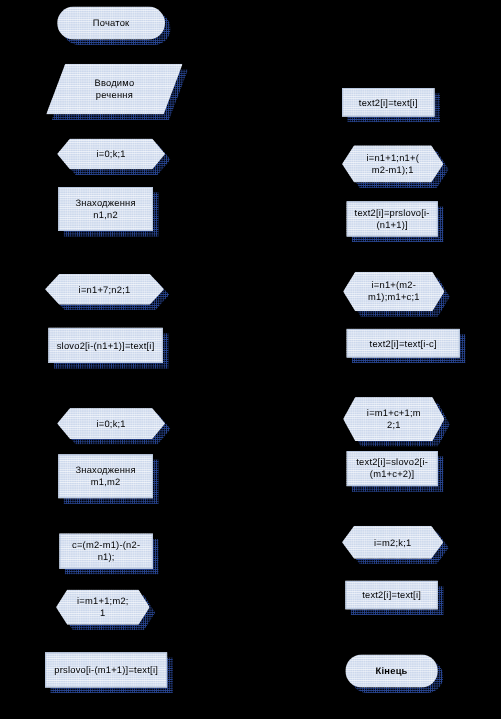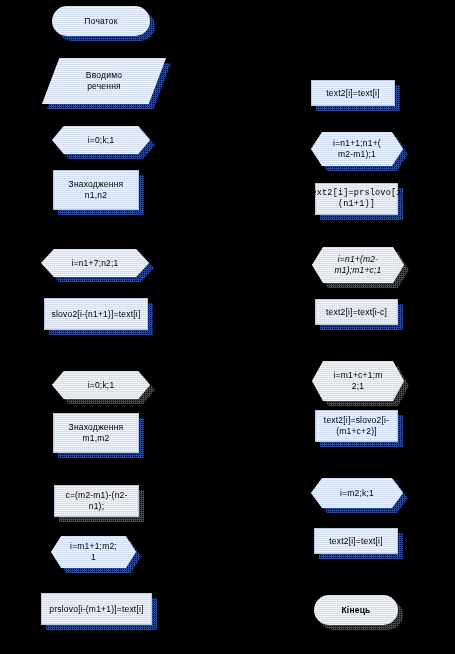--- a/index.html
+++ b/index.html
@@ -166,35 +166,35 @@
     <div class="label">text2[i]=text[i]</div>
   </div>
 
   <div class="node hexagon" style="left:311px; top:132px; width:92px; height:34px;">
     <div class="shadow"></div>
     <div class="body"></div>
     <div class="label">i=n1+1;n1+(
 m2-m1);1</div>
   </div>
 
-  <div class="node rect" style="left:315px; top:183px; width:83px; height:32px;font-family:Liberation Mono, monospace;">
+  <div class="node rect" style="left:315px; top:183px; width:83px; height:32px;">
     <div class="shadow"></div>
     <div class="body"></div>
     <div class="label">text2[i]=prslovo[i-
 (n1+1)]</div>
   </div>
 
-  <div class="node hexagon" style="left:312px; top:247px; width:92px; height:36px;font-style:italic;">
+  <div class="node hexagon" style="left:312px; top:247px; width:92px; height:36px;">
     <div class="shadow"></div>
     <div class="body"></div>
     <div class="label">i=n1+(m2-
 m1);m1+c;1</div>
   </div>
 
-  <div class="node rect" style="left:315px; top:299px; width:83px; height:26px;">
+  <div class="node rect" style="left:315px; top:299px; width:103px; height:26px;">
     <div class="shadow"></div>
     <div class="body"></div>
     <div class="label">text2[i]=text[i-c]</div>
   </div>
 
   <div class="node hexagon" style="left:312px; top:361px; width:92px; height:40px;">
     <div class="shadow"></div>
     <div class="body"></div>
     <div class="label">i=m1+c+1;m
 2;1</div>

